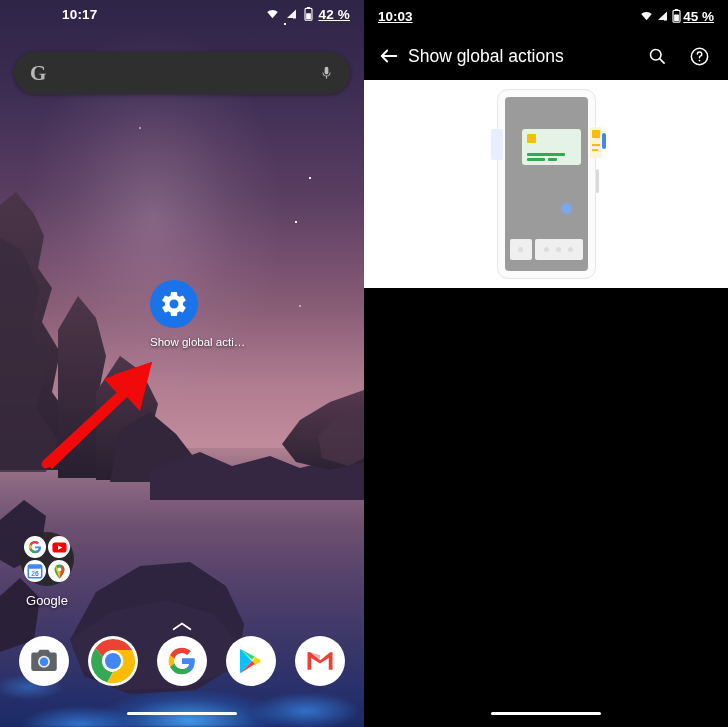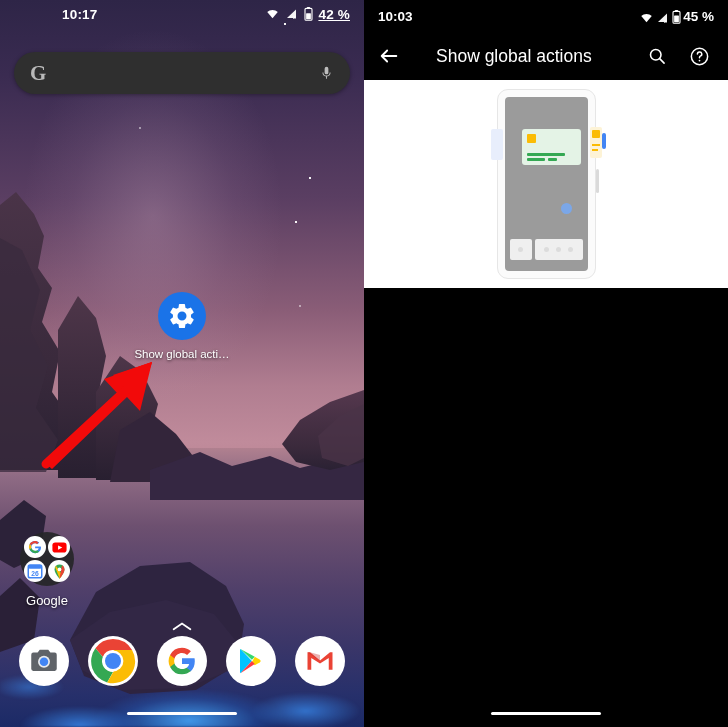--- a/index.html
+++ b/index.html
@@ -78,22 +78,22 @@
   .l-status-right { display:flex; align-items:center; gap:5px;text-decoration:underline; }
   .batt-pct { font-size:13.5px; font-weight:700; }
 
   
   .search-pill { position:absolute; left:14px; right:14px; top:52px; height:42px;
     background:#2f2f2f; border-radius:21px; display:flex; align-items:center;
     justify-content:space-between; padding:0 16px; z-index:6; box-shadow:0 1px 4px rgba(0,0,0,.35); }
   .g-logo { font-size:21px; font-weight:700; color:#b9b9b9; line-height:1; font-family:"Liberation Serif", serif;}
 
   
-  .app-item { position:absolute; left:150px; top:292px; width:64px; z-index:6;
-    display:flex; flex-direction:column; align-items:center; }
+  .app-item { position:absolute; left:150px; top:280px; width:64px; z-index:6;
+    display:flex; flex-direction:column; align-items:flex-start; }
   .gear-circle { width:48px; height:48px; border-radius:50%; background:#1a73e8;
     display:flex; align-items:center; justify-content:center; }
   .app-label { margin-top:8px; color:#fff; font-size:11.5px; white-space:nowrap;
     text-shadow:0 1px 3px rgba(0,0,0,.75); }
 
   
   .arrow-svg { position:absolute; left:0; top:0; width:364px; height:727px; z-index:9; pointer-events:none; }
 
   
   .folder { position:absolute; left:18px; top:532px; width:58px; z-index:6;
@@ -112,24 +112,24 @@
     display:flex; align-items:center; justify-content:space-around; padding:0 10px; }
   .dock-icon { width:50px; height:50px; border-radius:50%; background:#fff;
     display:flex; align-items:center; justify-content:center; overflow:hidden; }
 
   .nav-pill { position:absolute; left:50%; transform:translateX(-50%); bottom:12px;
     width:110px; height:3.5px; background:#fff; border-radius:2px; z-index:7; }
 
   
   .right-screen { position:relative; width:364px; height:727px; background:#000; overflow:hidden; }
   .r-status { height:28px; display:flex; align-items:center; justify-content:space-between;
-    padding:16px 14px; color:#fff; font-size:13.5px; font-weight:700; }
-  .r-status-right { display:flex; align-items:flex-end; gap:2px; }
+    padding:16px 14px; color:#fff; font-size:13.5px; font-weight:700;text-decoration:underline; }
+  .r-status-right { display:flex; align-items:center; gap:2px; }
   .r-appbar { height:48px; display:flex; align-items:center; padding:0 14px; color:#fff; }
-  .r-title { font-size:17.5px; margin-left:36px; flex:1; white-space:nowrap; }
+  .r-title { font-size:17.5px; margin-left:8px; flex:1; white-space:nowrap; }
   .r-actions { display:flex; align-items:center; gap:22px; margin-right:4px; }
 
   .illus-panel { background:#fff; height:208px; display:flex; align-items:center; justify-content:center; }
   .r-body { background:#000; flex:1; }
 
   
   .phone-illus { position:relative; width:99px; height:190px; }
   .pi-frame { position:absolute; inset:0; background:#fbfbfb; border-radius:11px;
     border:1.5px solid #e6e6e6; }
   .pi-screen { position:absolute; left:8px; top:8px; right:8px; bottom:8px;

